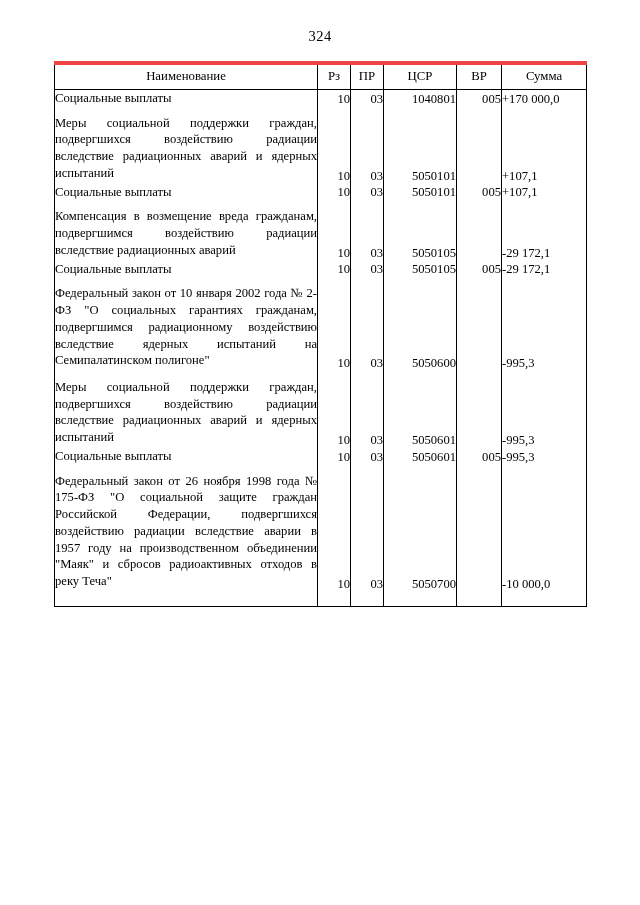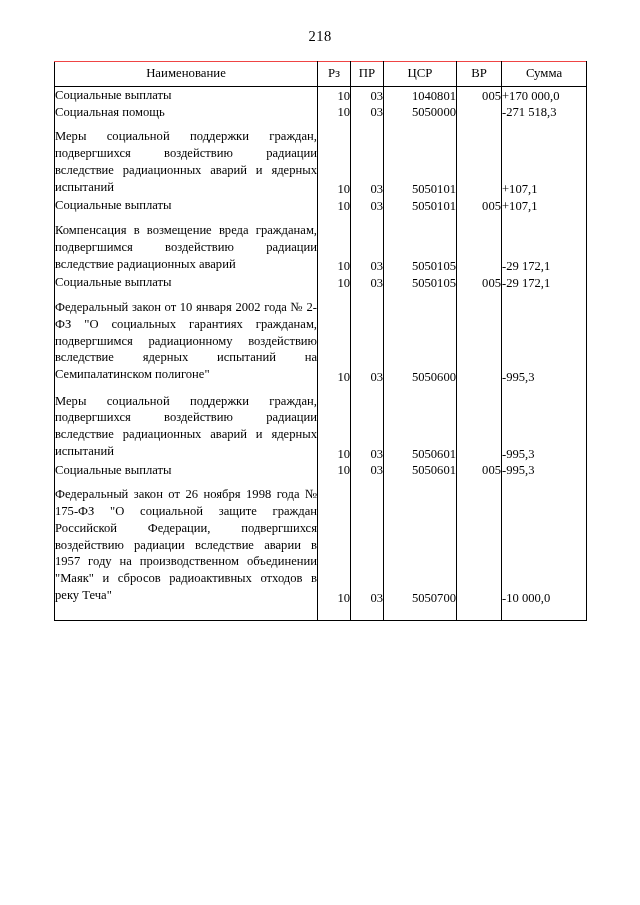--- a/index.html
+++ b/index.html
@@ -43,21 +43,21 @@
   table.budget col.c-sum   { width: 85px; }
 
   table.budget th,
   table.budget td {
     border-left: 1px solid #000;
     border-right: 1px solid #000;
     padding: 0;
     vertical-align: bottom;
   }
   table.budget thead th {
-    border-top: 1px solid #ef4444;
+    border-top: 4px solid #ef4444;
     border-bottom: 1px solid #000;
     text-align: center;
     font-weight: normal;
     font-size: 12.8px;
     padding: 4px 2px 5px 2px;
     vertical-align: middle;
   }
   table.budget tbody td {
     border-left: 1px solid #000;
     border-right: 1px solid #000;
@@ -90,21 +90,21 @@
   .bottom-pad td {
     height: 14px;
     border-bottom: 1px solid #000 !important;
   }
 </style>
 </head>
 <body>
 
 <div class="page">
 
-  <div class="page-number">218</div>
+  <div class="page-number">324</div>
 
   <div class="table-wrap">
     <table class="budget">
       <colgroup>
         <col class="c-name">
         <col class="c-rz">
         <col class="c-pr">
         <col class="c-csr">
         <col class="c-vr">
         <col class="c-sum">
@@ -122,28 +122,20 @@
       <tbody id="table-body">
           <tr>
             <td class="cell-name">Социальные выплаты</td>
             <td class="cell-code">10</td>
             <td class="cell-code">03</td>
             <td class="cell-code">1040801</td>
             <td class="cell-code">005</td>
             <td class="cell-sum">+170 000,0</td>
           </tr>
           <tr>
-            <td class="cell-name">Социальная помощь</td>
-            <td class="cell-code">10</td>
-            <td class="cell-code">03</td>
-            <td class="cell-code">5050000</td>
-            <td class="cell-code"></td>
-            <td class="cell-sum">-271 518,3</td>
-          </tr>
-          <tr>
             <td class="cell-name multi">Меры социальной поддержки граждан, подвергшихся воздействию радиации вследствие радиационных аварий и ядерных испытаний</td>
             <td class="cell-code">10</td>
             <td class="cell-code">03</td>
             <td class="cell-code">5050101</td>
             <td class="cell-code"></td>
             <td class="cell-sum">+107,1</td>
           </tr>
           <tr>
             <td class="cell-name">Социальные выплаты</td>
             <td class="cell-code">10</td>

